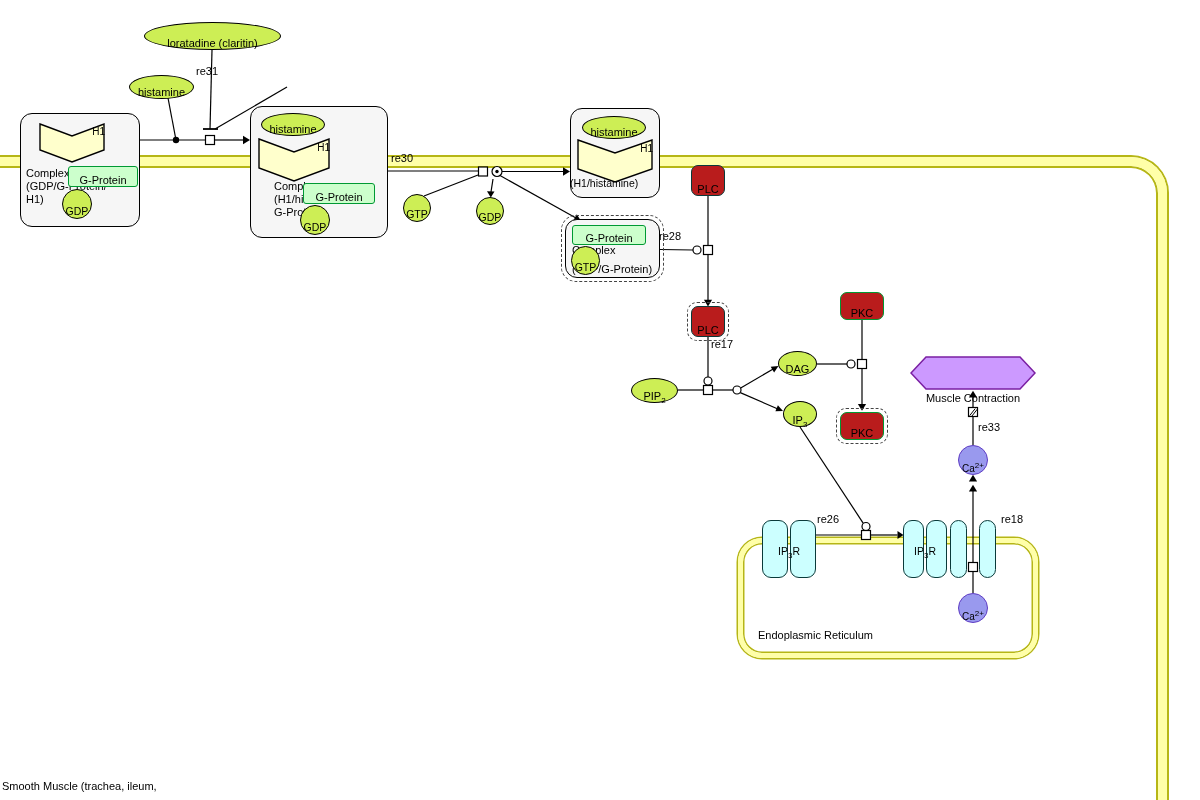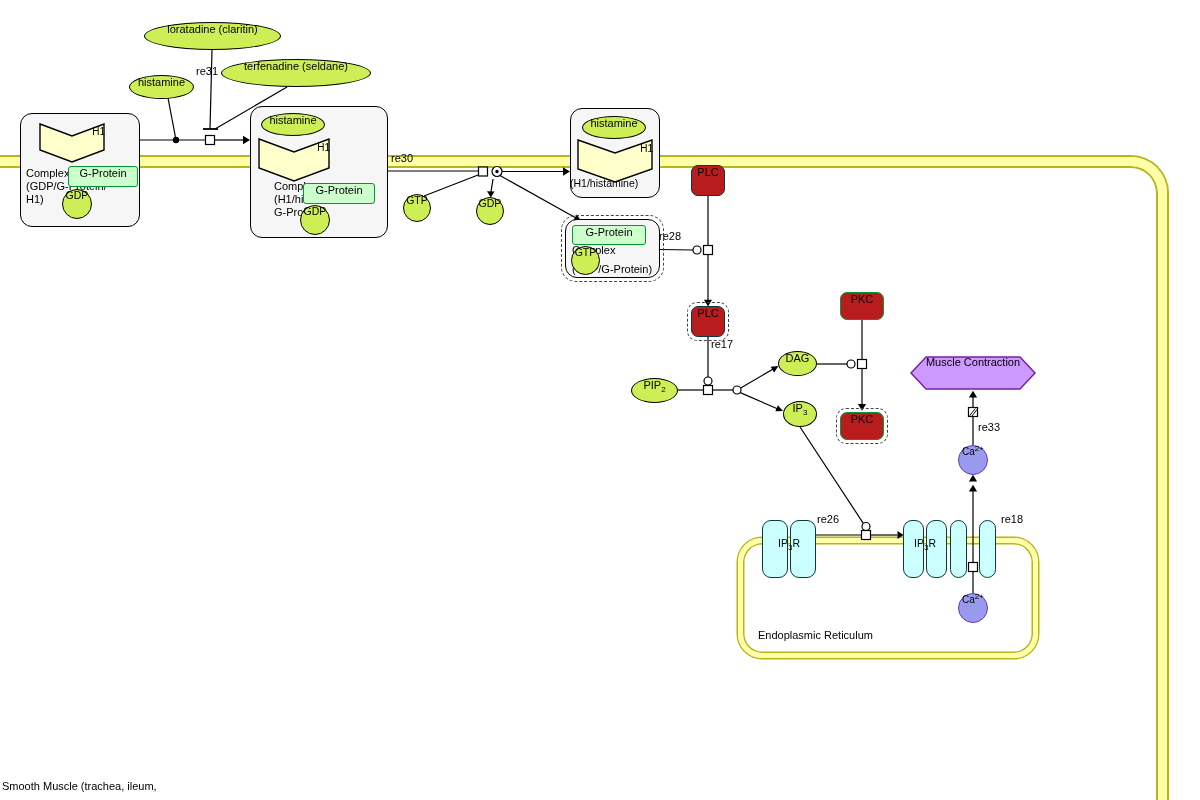--- a/index.html
+++ b/index.html
@@ -1,19 +1,19 @@
 <!DOCTYPE html>
 <html><head>
 <meta charset="utf-8">
 <style>
   html,body{margin:0;padding:0;background:#fff}
   #canvas{position:relative;width:1200px;height:800px;background:#ffffff;overflow:hidden;
           font-family:"Liberation Sans",sans-serif;color:#000}
   .abs{position:absolute;box-sizing:border-box}
-  .node{position:absolute;box-sizing:border-box;display:flex;align-items:flex-start;justify-content:center;
+  .node{position:absolute;box-sizing:border-box;display:flex;align-items:flex-end;justify-content:center;
         text-align:center;font-size:11px;line-height:1.1}
   .ellipse{background:#cdee55;border:1.2px solid #000;border-radius:50%}
   .molcircle{background:#cdee55;border:1.2px solid #000;border-radius:50%;font-size:10.5px}
   .gprot{background:#ccffcc;border:1.3px solid #009933;border-radius:3px}
   .cyan{background:#b91c1c;border:1.3px solid #0a3a3a;border-radius:7px}
   .cyantall{background:#ccffff;border:1.3px solid #0a3a3a;border-radius:9px}
   .complexbox{background:#f6f6f6;border:1.4px solid #000;border-radius:12px}
   .dashedbox{position:absolute;box-sizing:border-box;border:1.4px dashed #444;background:transparent;border-radius:12px}
   .complex-label{position:absolute;font-size:11px;line-height:1.2;white-space:pre-line;text-align:left}
   .rxn-label{position:absolute;font-size:11px}
@@ -118,23 +118,20 @@
       <line x1="969.7" y1="415.6" x2="975.2" y2="408.6" stroke-width="1"></line>
       <line x1="971.8" y1="416.2" x2="977.3" y2="409.2" stroke-width="1"></line>
       <line x1="973" y1="407.5" x2="973" y2="397"></line>
       <polygon points="968.9,397.5 977.1,397.5 973,390.8" fill="#000" stroke="none"></polygon>
     </g>
   </svg>
 
   <div class="node ellipse" style="left:144px;top:22px;width:137px;height:28px">
     <span>loratadine (claritin)</span>
   </div>
-  <div class="node ellipse" style="left:221px;top:59px;width:150px;height:28px">
-    <span>terfenadine (seldane)</span>
-  </div>
   <div class="node ellipse" style="left:129px;top:75px;width:65px;height:24px">
     <span>histamine</span>
   </div>
 
   <div class="node complexbox" style="left:20px;top:113px;width:120px;height:114px"></div>
   <div class="complex-label" style="left:26px;top:167px;width:112px">Complex
 (GDP/G-Protein/
 H1)</div>
   <svg class="abs" style="left:39px;top:123px" width="66" height="40">
     <polygon points="1,1 33,13 65,1 65,27 33,39 1,27" fill="#ffffcc" stroke="#000" stroke-width="1.4"></polygon>

